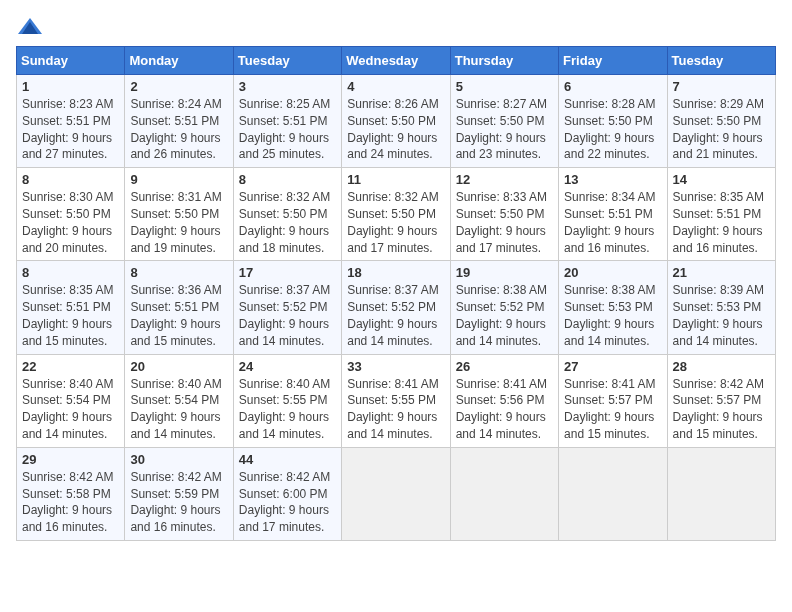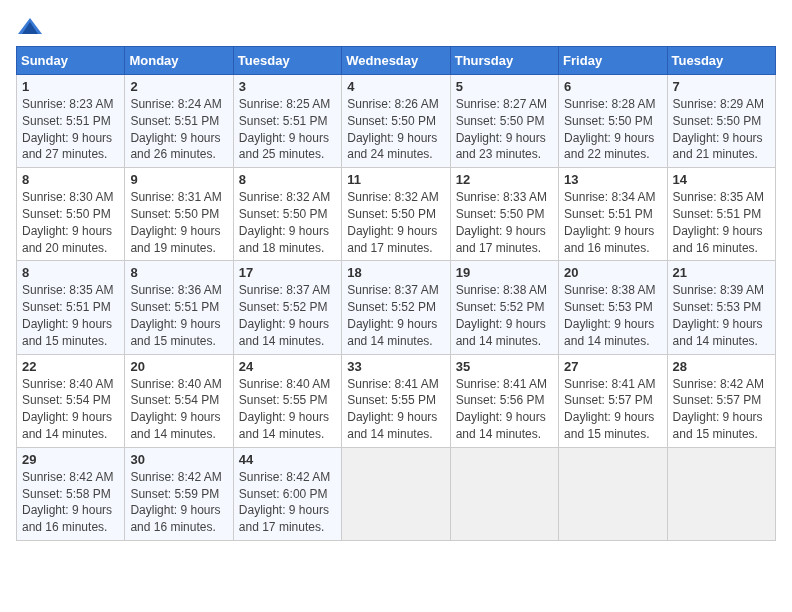--- a/index.html
+++ b/index.html
@@ -325,21 +325,21 @@
       </td>
         <td>
         <div class="day-number">33</div>
         <div class="day-info">
           Sunrise: 8:41 AM<br>
           Sunset: 5:55 PM<br>
           Daylight: 9 hours and 14 minutes.
         </div>
       </td>
         <td>
-        <div class="day-number">35</div>
+        <div class="day-number">26</div>
         <div class="day-info">
           Sunrise: 8:41 AM<br>
           Sunset: 5:56 PM<br>
           Daylight: 9 hours and 14 minutes.
         </div>
       </td>
         <td>
         <div class="day-number">27</div>
         <div class="day-info">
           Sunrise: 8:41 AM<br>

